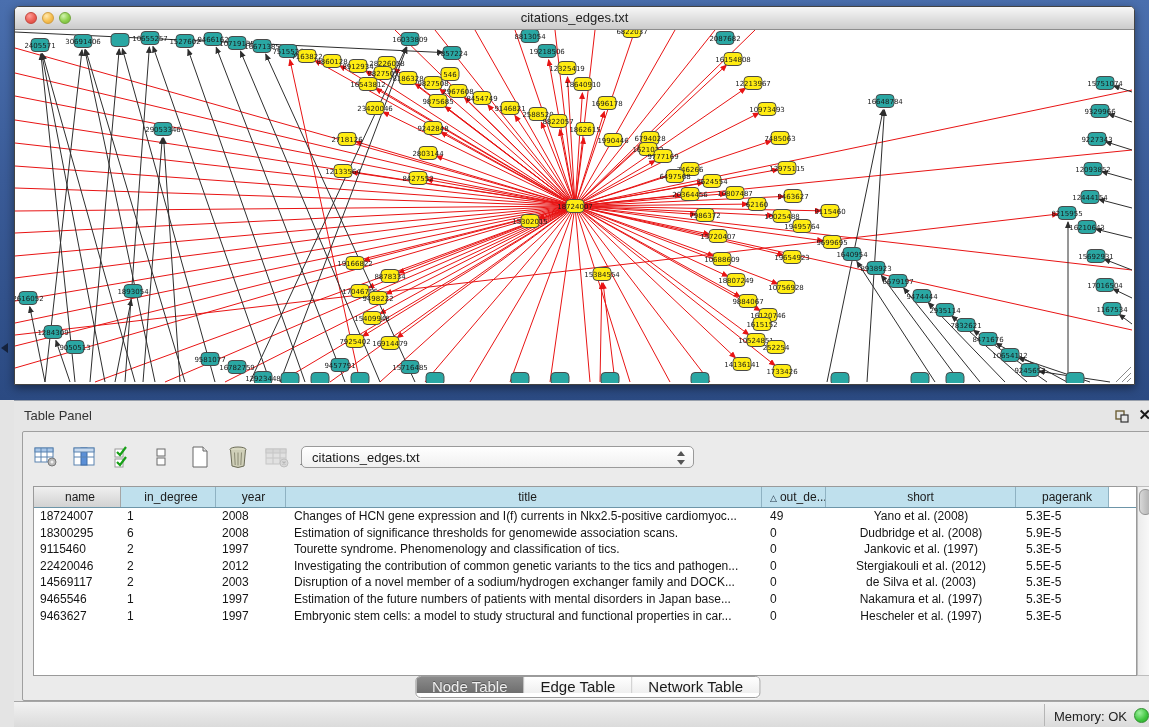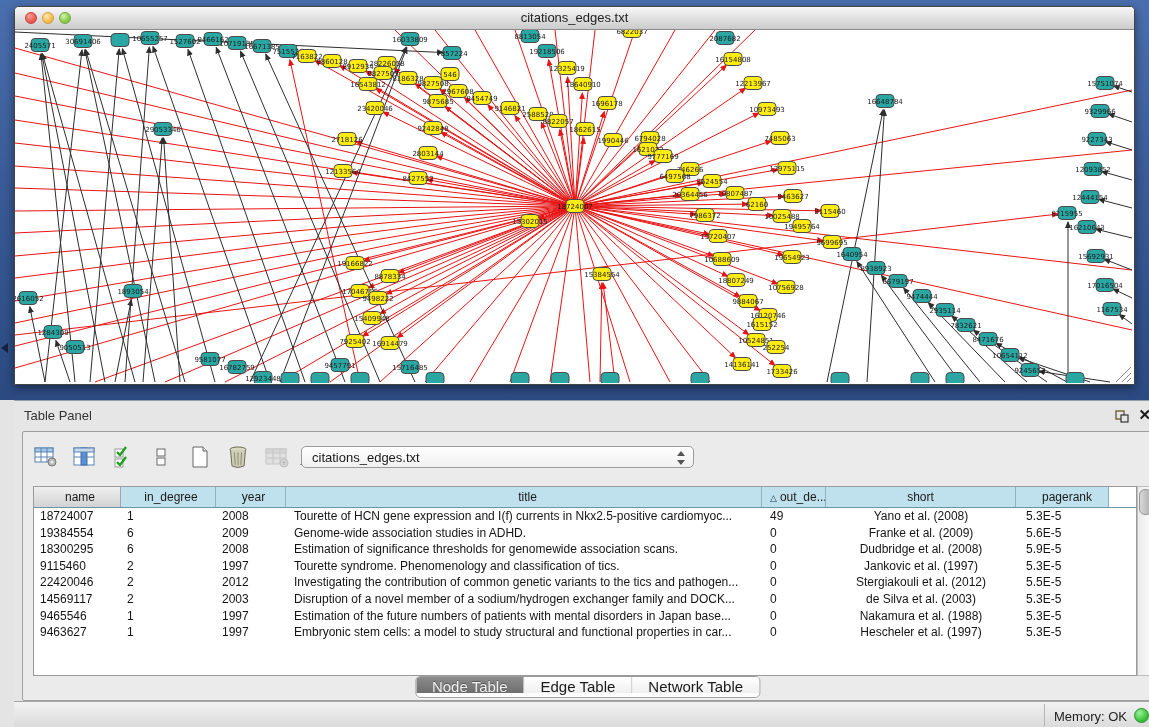--- a/index.html
+++ b/index.html
@@ -842,27 +842,26 @@
           <span class="up"></span>
           <span class="dn"></span>
         </span>
     </div>
 
     <div class="tbl">
       <div class="tbl-head">
         <span class="hcell sel c0">name</span><span class="hcell c1">in_degree</span><span class="hcell c2">year</span><span class="hcell c3">title</span><span class="hcell c4"><span class="sort-tri">△</span><span>out_de...</span></span><span class="hcell c5">short</span><span class="hcell c6">pagerank</span>
       </div>
       <div id="tbl-rows">
-          <div class="trow"><span class="cell c0">18724007</span><span class="cell c1">1</span><span class="cell c2">2008</span><span class="cell c3">Tourette of HCN gene expression and I(f) currents in Nkx2.5-positive cardiomyoc...</span><span class="cell c4">49</span><span class="cell c5">Yano et al. (2008)</span><span class="cell c6">5.3E-5</span></div>
-          <div class="trow"><span class="cell c0">19384554</span><span class="cell c1">6</span><span class="cell c2">2009</span><span class="cell c3">Genome-wide association studies in ADHD.</span><span class="cell c4">0</span><span class="cell c5">Franke et al. (2009)</span><span class="cell c6">5.6E-5</span></div>
+          <div class="trow"><span class="cell c0">18724007</span><span class="cell c1">1</span><span class="cell c2">2008</span><span class="cell c3">Changes of HCN gene expression and I(f) currents in Nkx2.5-positive cardiomyoc...</span><span class="cell c4">49</span><span class="cell c5">Yano et al. (2008)</span><span class="cell c6">5.3E-5</span></div>
           <div class="trow"><span class="cell c0">18300295</span><span class="cell c1">6</span><span class="cell c2">2008</span><span class="cell c3">Estimation of significance thresholds for genomewide association scans.</span><span class="cell c4">0</span><span class="cell c5">Dudbridge et al. (2008)</span><span class="cell c6">5.9E-5</span></div>
           <div class="trow"><span class="cell c0">9115460</span><span class="cell c1">2</span><span class="cell c2">1997</span><span class="cell c3">Tourette syndrome. Phenomenology and classification of tics.</span><span class="cell c4">0</span><span class="cell c5">Jankovic et al. (1997)</span><span class="cell c6">5.3E-5</span></div>
           <div class="trow"><span class="cell c0">22420046</span><span class="cell c1">2</span><span class="cell c2">2012</span><span class="cell c3">Investigating the contribution of common genetic variants to the tics and pathogen...</span><span class="cell c4">0</span><span class="cell c5">Stergiakouli et al. (2012)</span><span class="cell c6">5.5E-5</span></div>
           <div class="trow"><span class="cell c0">14569117</span><span class="cell c1">2</span><span class="cell c2">2003</span><span class="cell c3">Disruption of a novel member of a sodium/hydrogen exchanger family and DOCK...</span><span class="cell c4">0</span><span class="cell c5">de Silva et al. (2003)</span><span class="cell c6">5.3E-5</span></div>
-          <div class="trow"><span class="cell c0">9465546</span><span class="cell c1">1</span><span class="cell c2">1997</span><span class="cell c3">Estimation of the future numbers of patients with mental disorders in Japan base...</span><span class="cell c4">0</span><span class="cell c5">Nakamura et al. (1988)</span><span class="cell c6">5.3E-5</span></div>
+          <div class="trow"><span class="cell c0">9465546</span><span class="cell c1">1</span><span class="cell c2">1997</span><span class="cell c3">Estimation of the future numbers of patients with mental disorders in Japan base...</span><span class="cell c4">0</span><span class="cell c5">Nakamura et al. (1997)</span><span class="cell c6">5.3E-5</span></div>
           <div class="trow"><span class="cell c0">9463627</span><span class="cell c1">1</span><span class="cell c2">1997</span><span class="cell c3">Embryonic stem cells: a model to study structural and functional properties in car...</span><span class="cell c4">0</span><span class="cell c5">Hescheler et al. (1997)</span><span class="cell c6">5.3E-5</span></div>
         </div>
     </div>
     <div class="vscroll">
       <div class="vthumb"></div>
     </div>
 
     <div class="tabs">
       <span class="tab selected">Node Table</span><span class="tab">Edge Table</span><span class="tab">Network Table</span>
     </div>

